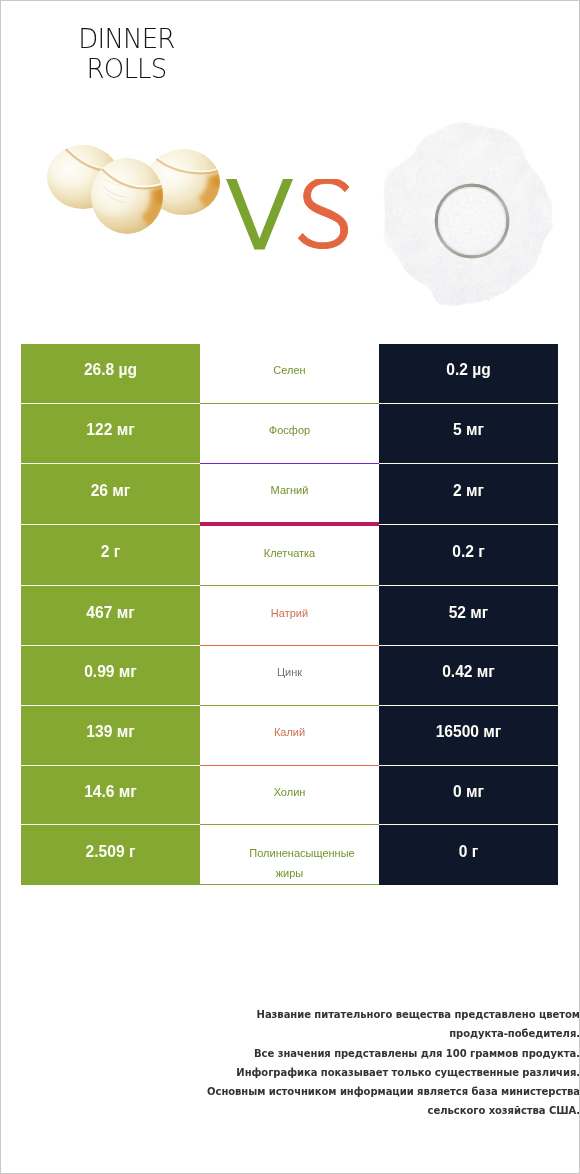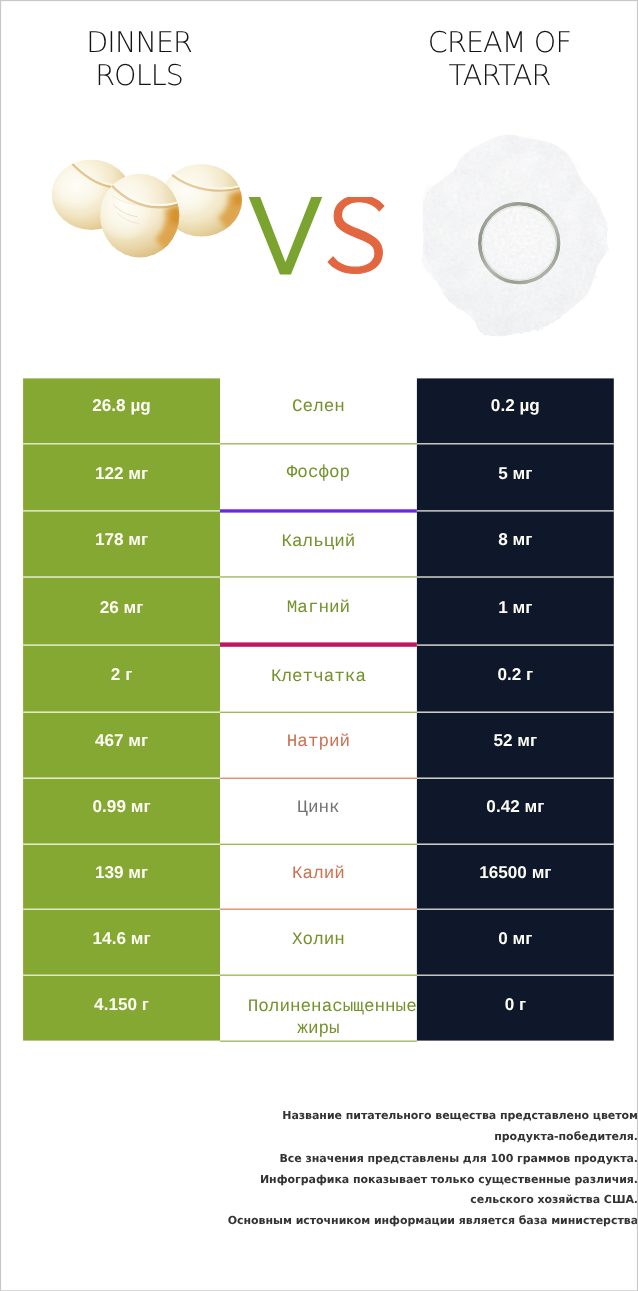--- a/index.html
+++ b/index.html
@@ -29,37 +29,35 @@
   table.nutri td{height:58.8px;padding:0;text-align:center;vertical-align:middle;}
   table.nutri td > span{position:relative;top:-3px;display:inline-block;}
   table.nutri td.l > span,table.nutri td.r > span{top:-3px;}
   table.nutri td.m > span.wrap{top:8px;width:100%;}
   table.nutri span.ln{display:block;white-space:nowrap;line-height:20px;}
   table.nutri span.ln.l0{position:relative;left:12.5px;}
   table.nutri tr:not(:last-child) td.l,table.nutri tr:not(:last-child) td.r{border-bottom:1px solid #fbfbf0;}
   td.l,td.r{font-family:"Liberation Sans",sans-serif;font-size:15.6px;font-weight:bold;color:#fdfdf6;width:179px;}
   td.l{background:#85a832;}
   td.r{background:#0f172a;}
-  td.m{background:#fff;width:179px;font-family:Liberation Mono, monospace;font-size:16px;font-weight:400;line-height:20px;overflow:hidden;}
+  td.m{background:#fff;width:179px;font-family:Liberation Sans, sans-serif;font-size:11px;font-weight:400;line-height:20px;overflow:hidden;}
 
   
   .foot{position:absolute;left:0;top:1005px;width:580px;text-align:right;
         font-family:"DejaVu Sans",sans-serif;font-weight:700;
         font-size:10px;line-height:19.3px;color:#333333;letter-spacing:-0.05px;}
 </style>
 </head>
 <body>
 
 <div class="page">
   <div class="page-frame"></div>
 
   <div class="title left">Dinner
 rolls</div>
-  <div class="title right">Cream of
-tartar</div>
 
   <div class="hero-left">
     <svg viewBox="0 0 180 100" width="180" height="100" aria-hidden="true">
       <defs>
         <radialGradient id="gTopA" gradientUnits="userSpaceOnUse" cx="26" cy="20" r="56">
           <stop offset="0%" stop-color="#fdfaee"></stop>
           <stop offset="30%" stop-color="#f9f3df"></stop>
           <stop offset="54%" stop-color="#f2e7c7"></stop>
           <stop offset="74%" stop-color="#e7d2a0"></stop>
           <stop offset="90%" stop-color="#dcbd7c"></stop>
@@ -225,32 +223,27 @@
 
   <table class="nutri">
       <tbody id="tbody">
         <tr>
           <td class="l"><span>26.8 µg</span></td>
           <td class="m" style="color:#74922c;border-bottom:1px solid #85a832"><span>Селен</span></td>
           <td class="r"><span>0.2 µg</span></td>
         </tr>
         <tr>
           <td class="l"><span>122 мг</span></td>
-          <td class="m" style="color:#74922c;border-bottom:3px solid #6d28d9"><span>Фосфор</span></td>
+          <td class="m" style="color:#74922c;border-bottom:1px solid #6d28d9"><span>Фосфор</span></td>
           <td class="r"><span>5 мг</span></td>
-        </tr>
-        <tr>
-          <td class="l"><span>178 мг</span></td>
-          <td class="m" style="color:#74922c;border-bottom:1px solid #85a832"><span>Кальций</span></td>
-          <td class="r"><span>8 мг</span></td>
         </tr>
         <tr>
           <td class="l"><span>26 мг</span></td>
           <td class="m" style="color:#74922c;border-bottom:4px solid #be185d"><span>Магний</span></td>
-          <td class="r"><span>1 мг</span></td>
+          <td class="r"><span>2 мг</span></td>
         </tr>
         <tr>
           <td class="l"><span>2 г</span></td>
           <td class="m" style="color:#74922c;border-bottom:1px solid #85a832"><span>Клетчатка</span></td>
           <td class="r"><span>0.2 г</span></td>
         </tr>
         <tr>
           <td class="l"><span>467 мг</span></td>
           <td class="m" style="color:#cb7253;border-bottom:1px solid #e26b48"><span>Натрий</span></td>
           <td class="r"><span>52 мг</span></td>
@@ -264,28 +257,28 @@
           <td class="l"><span>139 мг</span></td>
           <td class="m" style="color:#cb7253;border-bottom:1px solid #e26b48"><span>Калий</span></td>
           <td class="r"><span>16500 мг</span></td>
         </tr>
         <tr>
           <td class="l"><span>14.6 мг</span></td>
           <td class="m" style="color:#74922c;border-bottom:1px solid #85a832"><span>Холин</span></td>
           <td class="r"><span>0 мг</span></td>
         </tr>
         <tr>
-          <td class="l"><span>4.150 г</span></td>
+          <td class="l"><span>2.509 г</span></td>
           <td class="m" style="color:#74922c;border-bottom:1px solid #85a832"><span class="wrap"><span class="ln l0">Полиненасыщенные</span><span class="ln l1">жиры</span></span></td>
           <td class="r"><span>0 г</span></td>
         </tr>
       </tbody>
     </table>
 
   <div class="foot">
       <div>Название питательного вещества представлено цветом</div>
       <div>продукта-победителя.</div>
       <div>Все значения представлены для 100 граммов продукта.</div>
       <div>Инфографика показывает только существенные различия.</div>
+      <div>Основным источником информации является база министерства</div>
       <div>сельского хозяйства США.</div>
-      <div>Основным источником информации является база министерства</div>
     </div>
 </div>
 
 </body></html>

